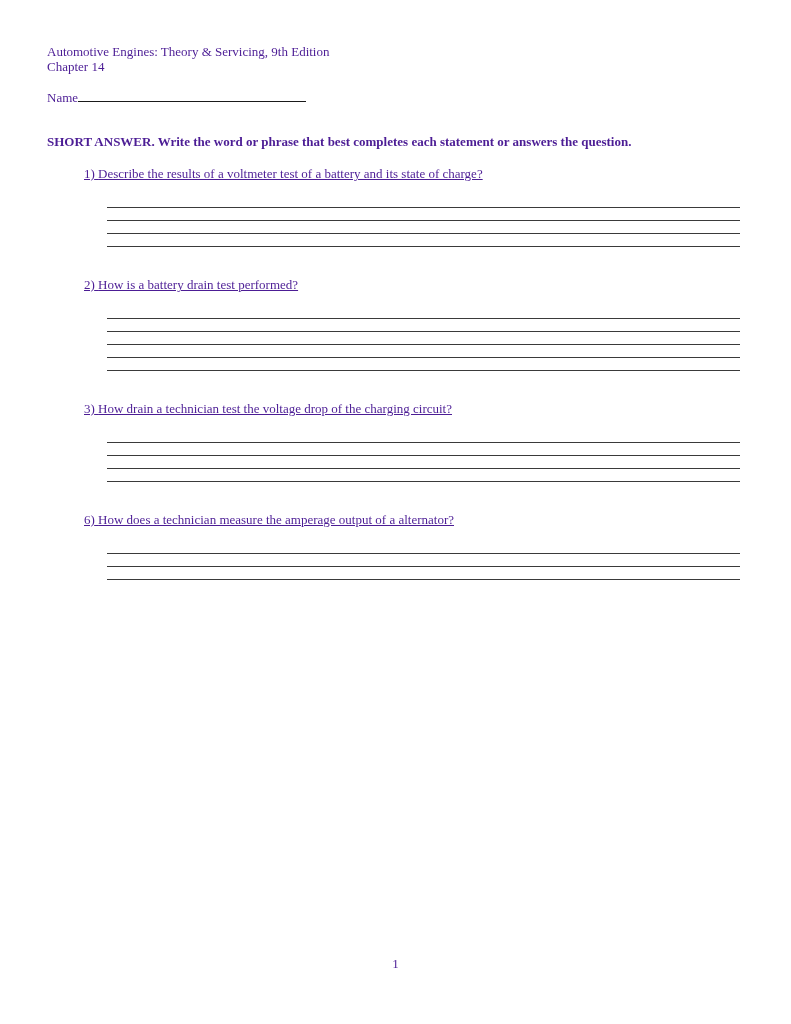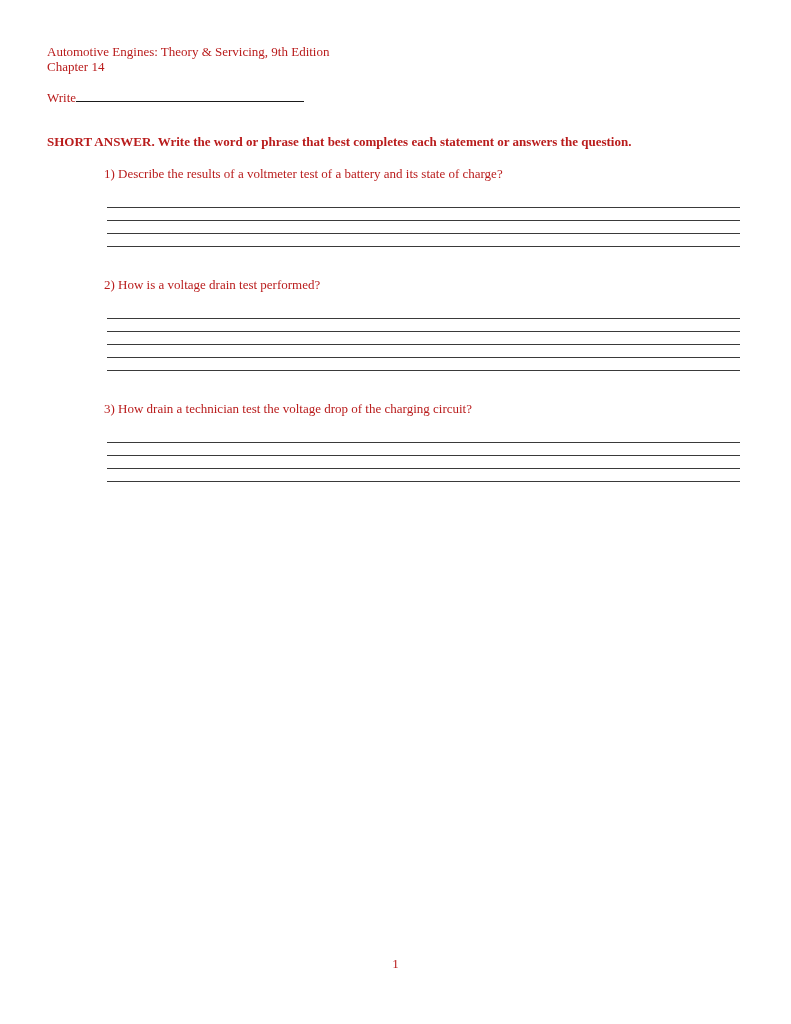--- a/index.html
+++ b/index.html
@@ -10,21 +10,21 @@
   .page {
     position: relative;
     width: 791px;
     height: 1024px;
     margin: 0 auto;
     background: #ffffff;
     box-sizing: border-box;
     padding: 44px 51px 0 47px;
     font-family: "Liberation Serif", serif;
     font-size: 13px;
-    color: #b91c1c;
+    color: #4c1d95;
     overflow: hidden;
   }
   .header-line {
     line-height: 15px;
     white-space: nowrap;
   }
   .name-row {
     margin-top: 15px;
     line-height: 15px;
   }
@@ -41,22 +41,23 @@
     line-height: 15px;
     font-family: Liberation Serif, serif;
   }
   .questions {
     margin-top: 17px;
   }
   .question-block {
     margin-bottom: 30px;
   }
   .question-text {
-    margin-left: 57px;
+    margin-left: 37px;
     line-height: 15px;
+    text-decoration: underline;
   }
   .answer-lines {
     margin-left: 60px;
     margin-top: 14px;
   }
   .answer-line {
     height: 12px;
     border-bottom: 1px solid #3a3a3a;
   }
   .footer {
@@ -72,51 +73,59 @@
 <body>
 
 <div class="page">
 
   <div class="document-header">
     <div class="header-line">Automotive Engines: Theory &amp; Servicing, 9th Edition</div>
     <div class="header-line">Chapter 14</div>
   </div>
 
   <div class="name-row">
-    <span>Write</span><span class="name-line"></span>
+    <span>Name</span><span class="name-line"></span>
   </div>
 
   <div class="instruction">SHORT ANSWER.  Write the word or phrase that best completes each statement or answers the question.</div>
 
   <div class="questions" id="questions">
       <div class="question-block">
         <div class="question-text"><span>1)</span> <span>Describe the results of a voltmeter test of a battery and its state of charge?</span></div>
         <div class="answer-lines">
           <div class="answer-line"></div>
           <div class="answer-line"></div>
           <div class="answer-line"></div>
           <div class="answer-line"></div>
         </div>
       </div>
       <div class="question-block">
-        <div class="question-text"><span>2)</span> <span>How is a voltage drain test performed?</span></div>
+        <div class="question-text"><span>2)</span> <span>How is a battery drain test performed?</span></div>
         <div class="answer-lines">
           <div class="answer-line"></div>
           <div class="answer-line"></div>
           <div class="answer-line"></div>
           <div class="answer-line"></div>
           <div class="answer-line"></div>
         </div>
       </div>
       <div class="question-block">
         <div class="question-text"><span>3)</span> <span>How drain a technician test the voltage drop of the charging circuit?</span></div>
         <div class="answer-lines">
           <div class="answer-line"></div>
           <div class="answer-line"></div>
           <div class="answer-line"></div>
           <div class="answer-line"></div>
         </div>
       </div>
+      <div class="question-block">
+        <div class="question-text"><span>6)</span> <span>How does a technician measure the amperage output of a alternator?</span></div>
+        <div class="answer-lines">
+          <div class="answer-line"></div>
+          <div class="answer-line"></div>
+          <div class="answer-line"></div>
+        </div>
+      </div>
     </div>
 
   <div class="footer">1</div>
 
 </div>
 
 </body></html>

